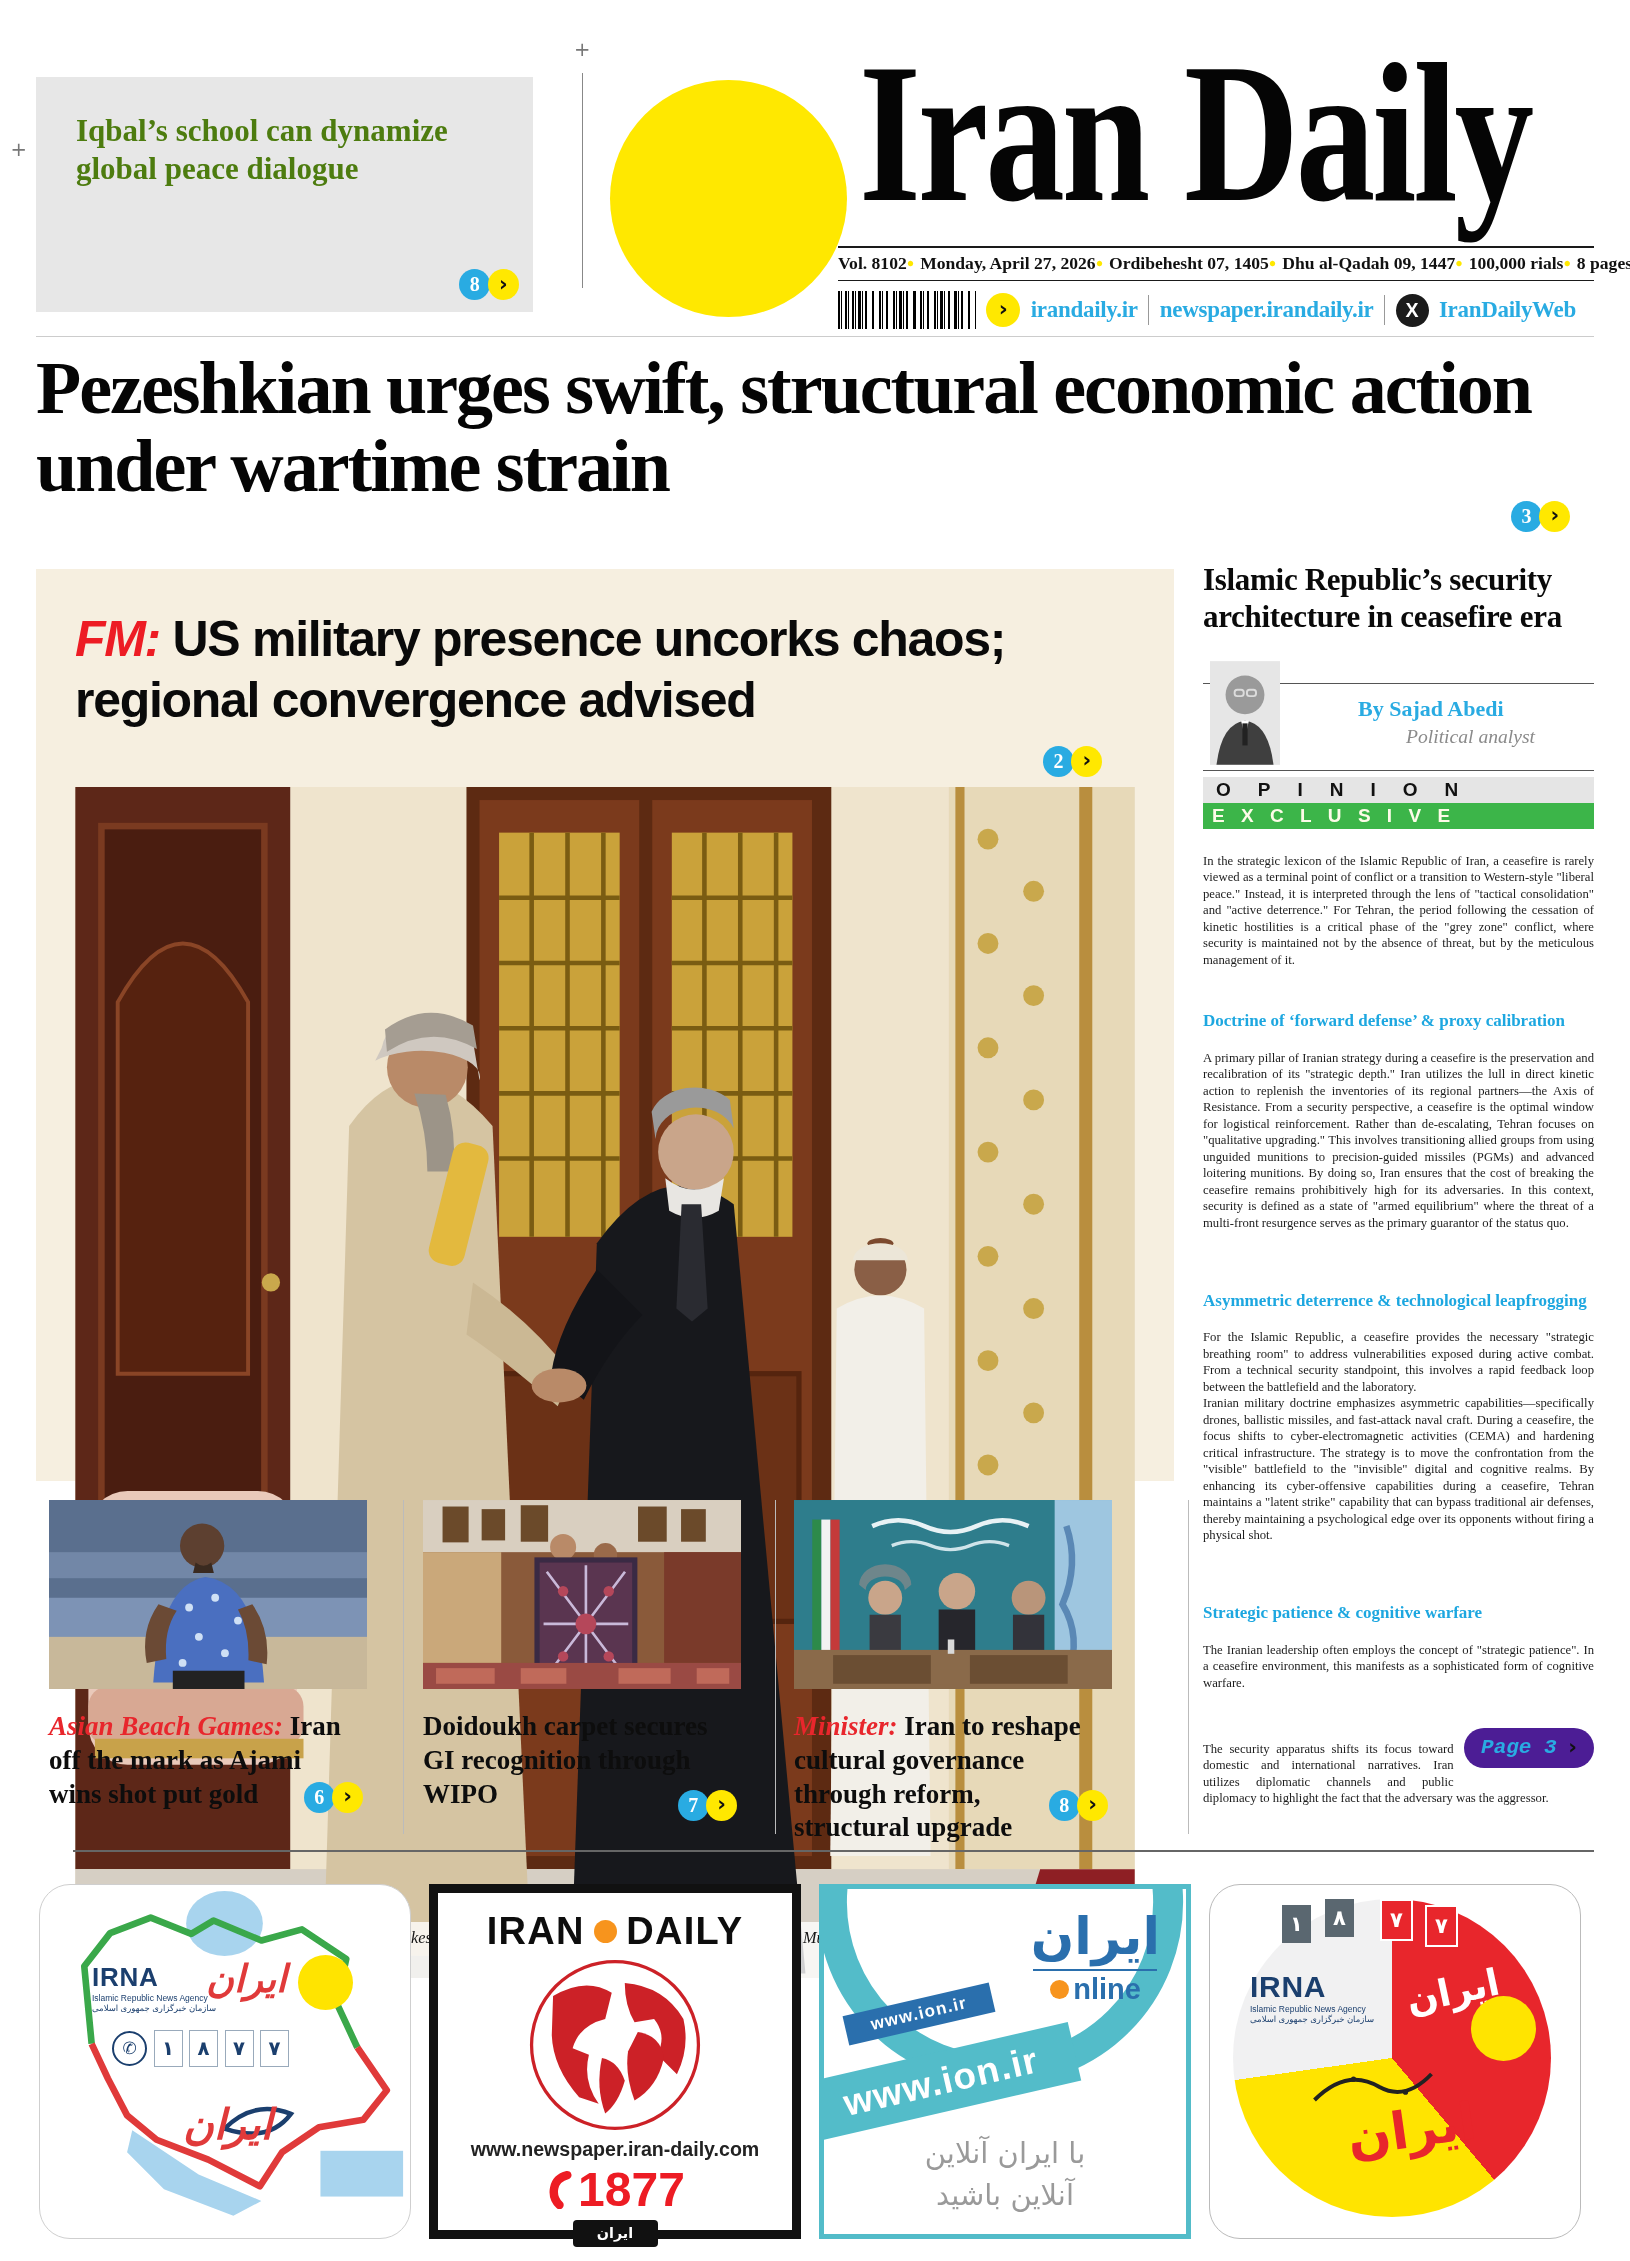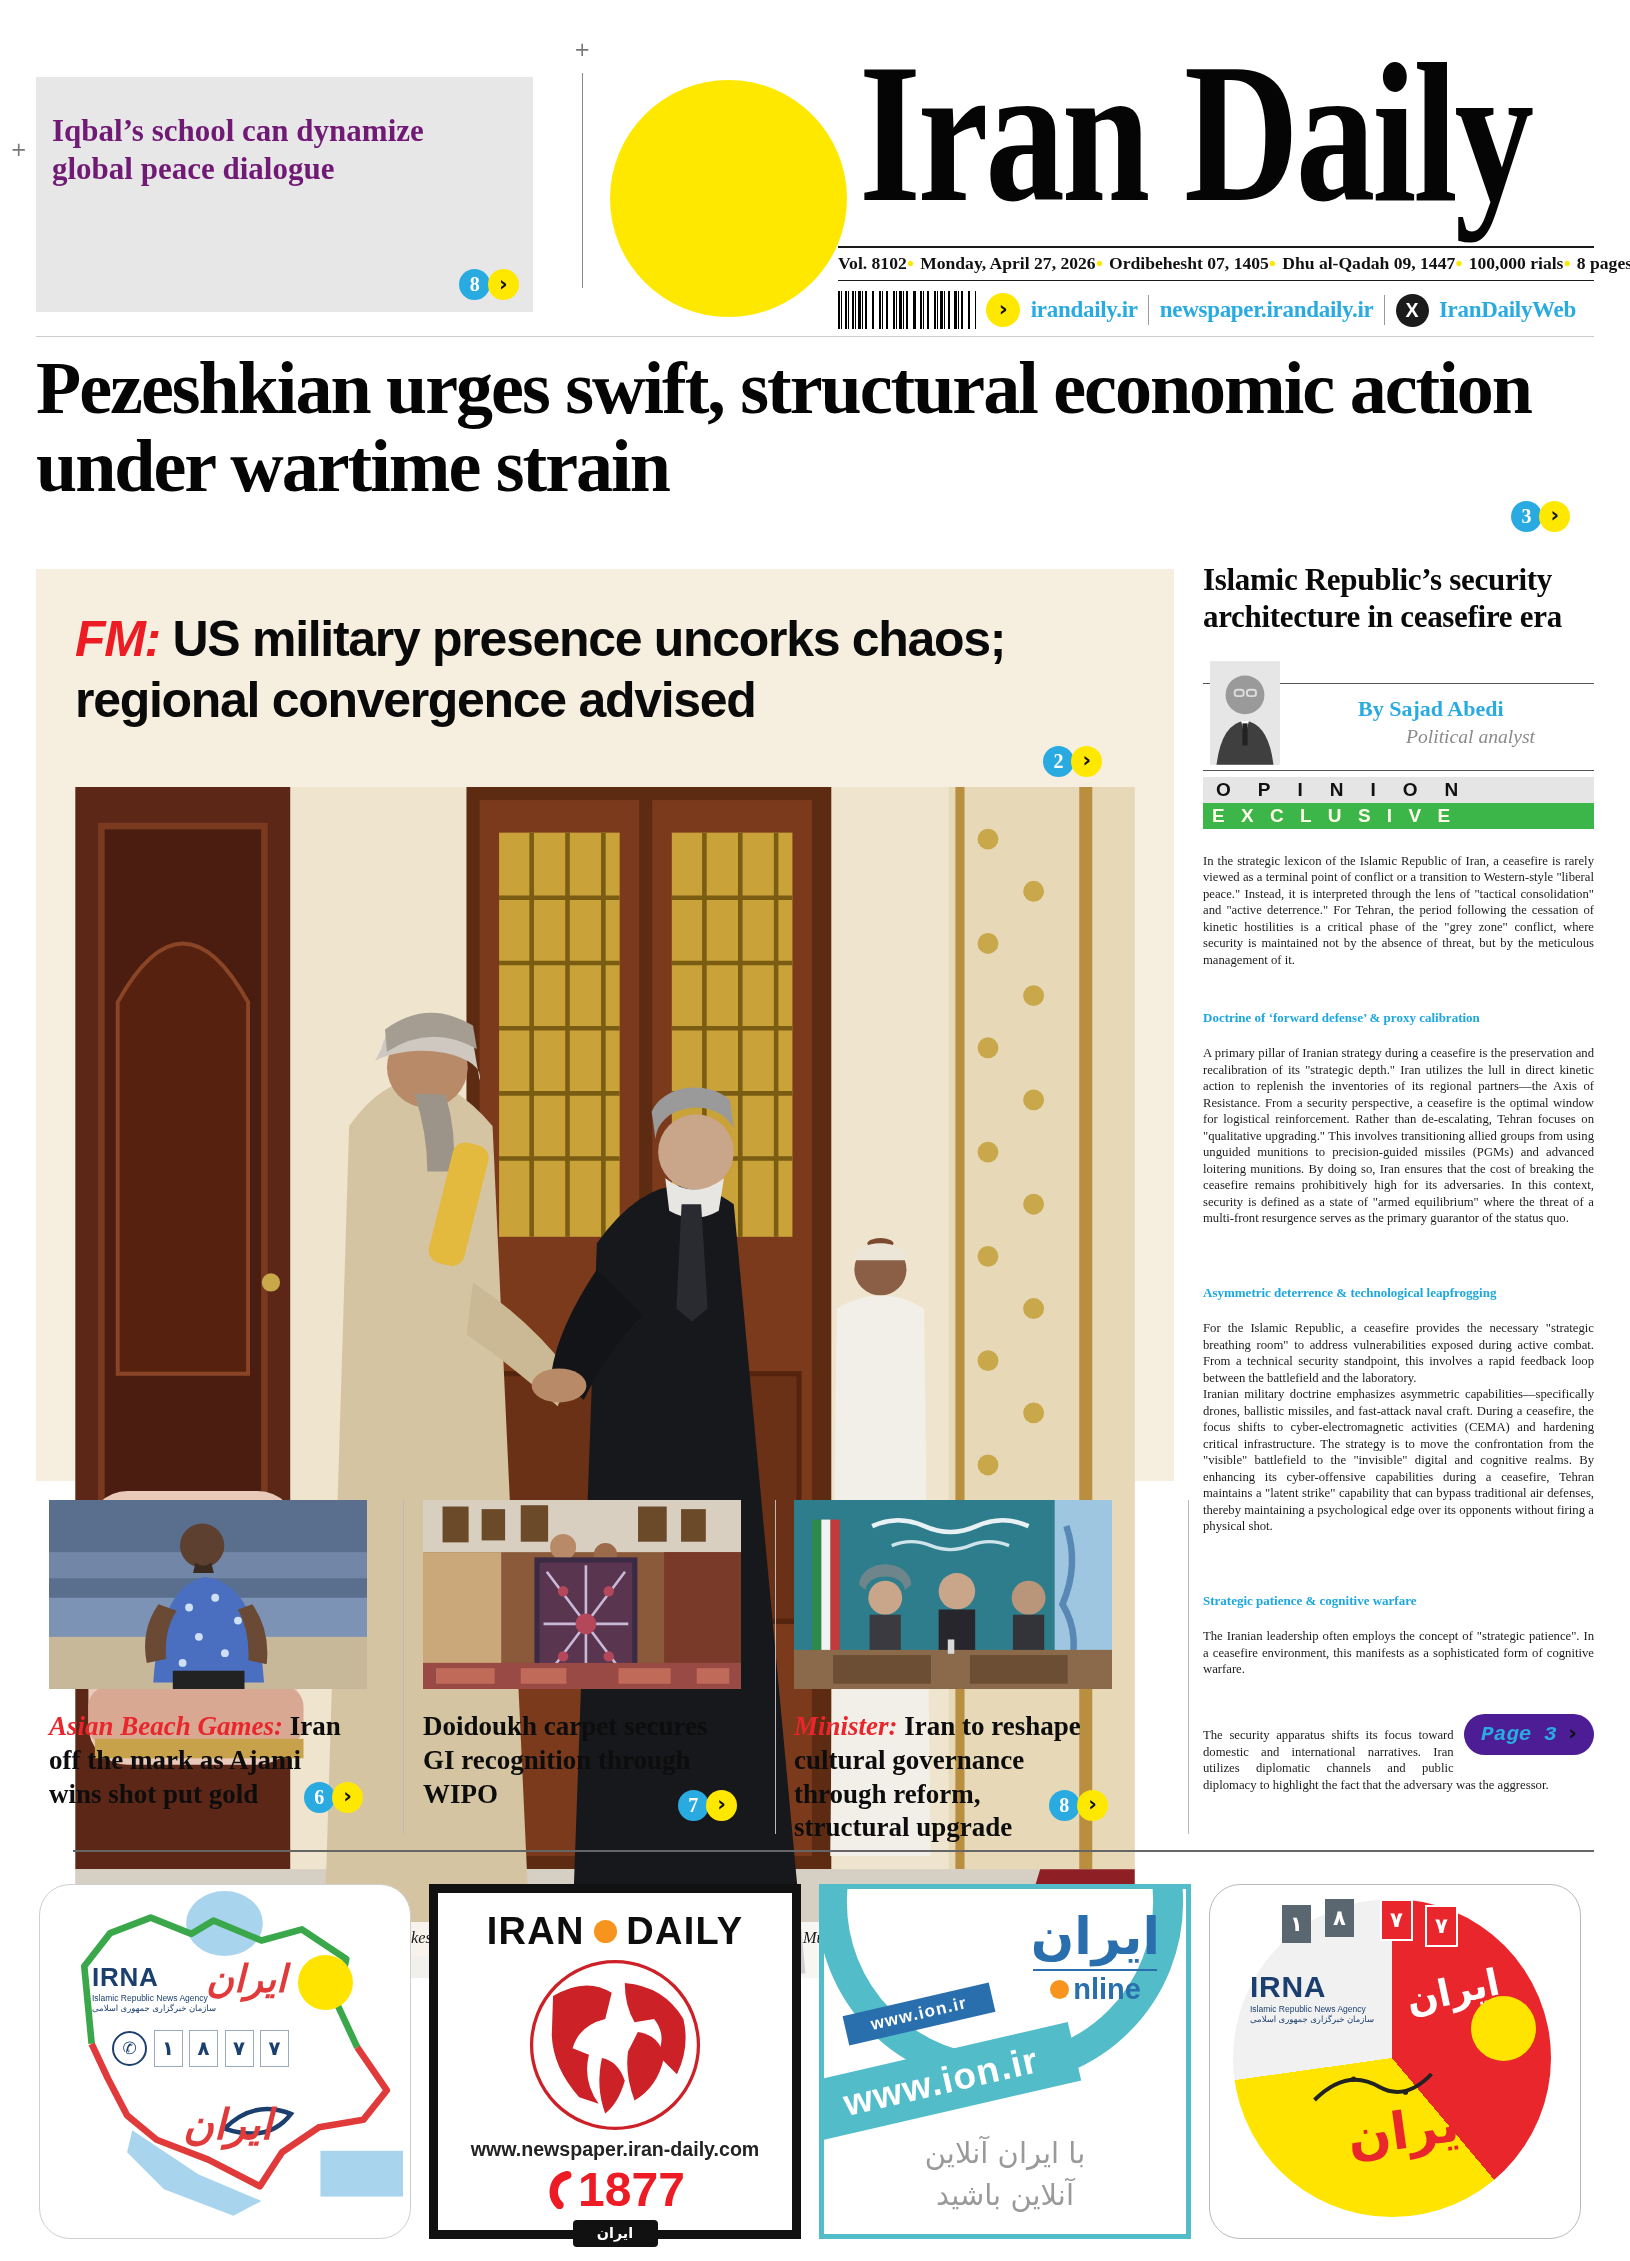--- a/index.html
+++ b/index.html
@@ -4,21 +4,21 @@
 <style>
   html,body{margin:0;padding:0;background:#fff;}
   #page{position:relative;width:1630px;height:2261px;background:#fff;overflow:hidden;
         font-family:"Liberation Serif","DejaVu Serif",serif;color:#111;}
   .abs{position:absolute;}
   .regmark{position:absolute;color:#777;font:19.6px "DejaVu Sans",sans-serif;}
   .vline{position:absolute;width:1.3px;background:#888;}
   .hrule{position:absolute;background:#1a1a1a;}
   
   .teaser{position:absolute;left:36px;top:77px;width:497px;height:235px;background:#e7e7e7;}
-  .teaser h2{margin:35px 0 0 16px;width:391px;font-size:31px;line-height:1.22;font-weight:bold;color:#701a75;}
+  .teaser h2{margin:35px 0 0 40px;width:391px;font-size:31px;line-height:1.22;font-weight:bold;color:#4d7c0f;}
   
   .m-circle{position:absolute;left:610px;top:80px;width:237px;height:237px;border-radius:50%;background:#ffe800;}
   .m-title{position:absolute;left:859px;top:34px;width:913px;font-weight:bold;font-size:199px;line-height:1;
            letter-spacing:-3.9px;white-space:nowrap;transform:scaleX(0.80);transform-origin:0 0;color:#050505;}
   .dateline{position:absolute;left:838px;top:253px;width:756px;display:flex;align-items:center;
             font-weight:bold;font-size:17.6px;white-space:nowrap;justify-content:space-between;}
   .dateline span{display:inline-flex;align-items:center;}
   .dateline span + span::before{content:"●";color:#ffe800;font-size:12.4px;margin-right:5.9px;}
   .linkrow{position:absolute;left:838px;top:290px;width:756px;height:40px;display:flex;align-items:center;gap:10.4px;}
   .barcode{width:138px;height:38px;background:repeating-linear-gradient(90deg,#000 0 2px,#fff 2px 3.3px,#000 3.3px 3.9px,#fff 3.9px 6.5px,#000 6.5px 9px,#fff 9px 10.4px,#000 10.4px 11px,#fff 11px 13.7px);}
@@ -55,21 +55,21 @@
   .byline{position:absolute;left:0;top:121px;width:391px;height:86px;border-top:1.3px solid #555;border-bottom:1.3px solid #555;}
   .portrait{position:absolute;left:6.5px;top:-23.5px;width:70px;height:104px;}
   .byname{position:absolute;left:155px;top:11.7px;font-weight:bold;font-size:22px;color:#29abe2;}
   .byrole{position:absolute;left:155px;top:42px;font-style:italic;font-size:19.6px;color:#8a8a8a;margin-left:48px;}
   .banner{position:absolute;left:0;width:391px;height:26px;display:flex;align-items:center;box-sizing:border-box;
           font-family:"Liberation Sans","DejaVu Sans",sans-serif;font-weight:bold;}
   .banner.op1{top:215px;background:#e5e5e5;color:#111;font-size:19px;letter-spacing:27px;padding-left:13px;}
   .banner.op2{top:241px;background:#3cb549;color:#fdfbe8;font-size:19px;letter-spacing:16.3px;padding-left:9px;}
   .opbody{position:absolute;left:0;top:274px;width:391px;font-size:12.7px;line-height:1.3;text-align:justify;color:#1c1c1c;white-space:pre-line;}
   .opsec{margin-top:10.4px;}
-  .ophead{font-weight:bold;font-size:13px;line-height:1.12;color:#1da7e0;margin:0 0 2.6px 0;text-align:left;}
+  .ophead{font-weight:bold;font-size:17px;line-height:1.12;color:#1da7e0;margin:0 0 2.6px 0;text-align:left;}
   .pill{float:right;margin:3.9px 0 6.5px 10.4px;background:#4c1d95;border-radius:22px;padding:6.5px 17px;display:flex;align-items:center;gap:11.7px;font-family:Liberation Mono, monospace;}
   .pill b{color:#29abe2;font-style:italic;font-size:21px;}
   .pill::after{content:"›";font:bold 21px "DejaVu Sans",sans-serif;color:#111;margin-top:-2.6px;}
   
   .story{position:absolute;top:1500px;width:318px;height:339px;}
   .sphoto{position:absolute;left:0;top:0;width:318px;height:189px;}
   .shead{position:absolute;left:0;top:210px;width:306px;font-weight:bold;font-size:27px;line-height:1.25;color:#0d0d0d;}
   .skick{color:#e8262c;font-style:italic;}
   .sdiv{position:absolute;top:1500px;width:1.3px;height:334px;background:#bbb;}
   .bigrule{position:absolute;left:73px;top:1850px;width:1521px;height:2px;background:#666;}

